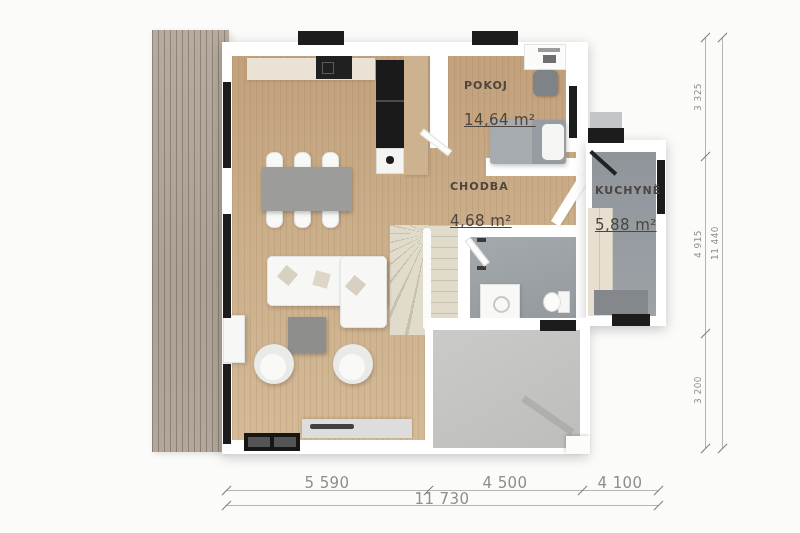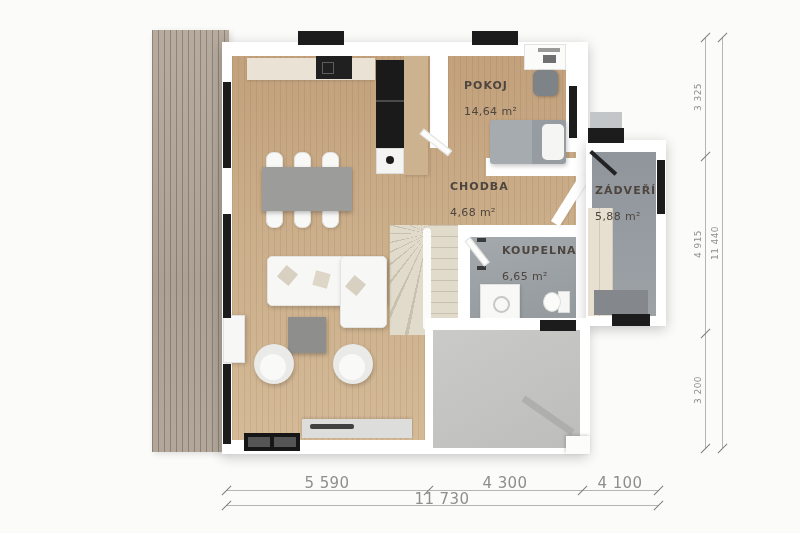--- a/index.html
+++ b/index.html
@@ -19,21 +19,21 @@
   .tile{background:linear-gradient(165deg,#a4a9ae 0%,#94999e 100%);}
   .tile2{background:linear-gradient(180deg,#8f959b 0%,#9da2a7 100%);}
   .patio{background:linear-gradient(150deg,#cacac9 0%,#bdbdbc 100%);}
   .black{background:#1c1c1c;}
   .stairR{background:repeating-linear-gradient(0deg,#c8c1af 0 1px,#e1dbcc 1px 11px);}
   .stairL{background:#ddd7c8;background-image:repeating-conic-gradient(from 115deg at 100% 8%, #e1dbcc 0 11deg, #c8c1af 11deg 13deg);}
   .white-f{background:#f8f8f7;border:1px solid #e2e2e0;box-sizing:border-box;box-shadow:1px 1px 3px rgba(0,0,0,0.15);}
   
   .room-label{position:absolute;color:#4d453e;line-height:1.12;}
   .room-label .nm{display:block;font-weight:700;font-size:11px;letter-spacing:1px;}
-  .room-label .ar{display:block;font-weight:400;font-size:11px;letter-spacing:0.4px;margin-top:14px;}
+  .room-label .ar{display:block;font-weight:400;font-size:15px;letter-spacing:0.4px;margin-top:20px;text-decoration:underline;}
   
   .dline{background:#b5b5b4;}
   .tick{position:absolute;width:13px;height:1px;background:#7d7d7c;transform:rotate(-45deg);}
   .dim-h{position:absolute;font-size:15px;color:#8e8e8d;white-space:nowrap;transform:translate(-50%,-50%);letter-spacing:0.4px;}
   .dim-v{position:absolute;font-size:9px;color:#8e8e8d;white-space:nowrap;transform:translate(-50%,-50%) rotate(-90deg);letter-spacing:0.4px;}
 </style>
 </head>
 <body>
 
 <div class="canvas">
@@ -132,26 +132,22 @@
 
   <div class="room-label" style="left:464px;top:80px;">
     <span class="nm">POKOJ</span>
     <span class="ar">14,64 m²</span>
   </div>
   <div class="room-label" style="left:450px;top:181px;">
     <span class="nm">CHODBA</span>
     <span class="ar">4,68 m²</span>
   </div>
   <div class="room-label" style="left:595px;top:185px;">
-    <span class="nm">ZÁDVEŘÍ</span>
+    <span class="nm">KUCHYNĚ</span>
     <span class="ar">5,88 m²</span>
-  </div>
-  <div class="room-label" style="left:502px;top:245px;">
-    <span class="nm">KOUPELNA</span>
-    <span class="ar">6,65 m²</span>
   </div>
 
   <div class="abs dline" style="left:705px;top:37px;width:1px;height:411px;"></div>
   <div class="abs dline" style="left:722px;top:37px;width:1px;height:411px;"></div>
   <div class="tick" style="left:699px;top:37px;"></div>
   <div class="tick" style="left:699px;top:156px;"></div>
   <div class="tick" style="left:699px;top:333px;"></div>
   <div class="tick" style="left:699px;top:448px;"></div>
   <div class="tick" style="left:716px;top:37px;"></div>
   <div class="tick" style="left:716px;top:448px;"></div>
@@ -162,17 +158,17 @@
 
   <div class="abs dline" style="left:226px;top:490px;width:432px;height:1px;"></div>
   <div class="abs dline" style="left:226px;top:505px;width:432px;height:1px;"></div>
   <div class="tick" style="left:220px;top:490px;"></div>
   <div class="tick" style="left:422px;top:490px;"></div>
   <div class="tick" style="left:576px;top:490px;"></div>
   <div class="tick" style="left:652px;top:490px;"></div>
   <div class="tick" style="left:220px;top:505px;"></div>
   <div class="tick" style="left:652px;top:505px;"></div>
   <div class="dim-h" style="left:327px;top:483px;">5 590</div>
-  <div class="dim-h" style="left:505px;top:483px;">4 300</div>
+  <div class="dim-h" style="left:505px;top:483px;">4 500</div>
   <div class="dim-h" style="left:620px;top:483px;">4 100</div>
   <div class="dim-h" style="left:442px;top:499px;">11 730</div>
 
 </div>
 
 </body></html>

